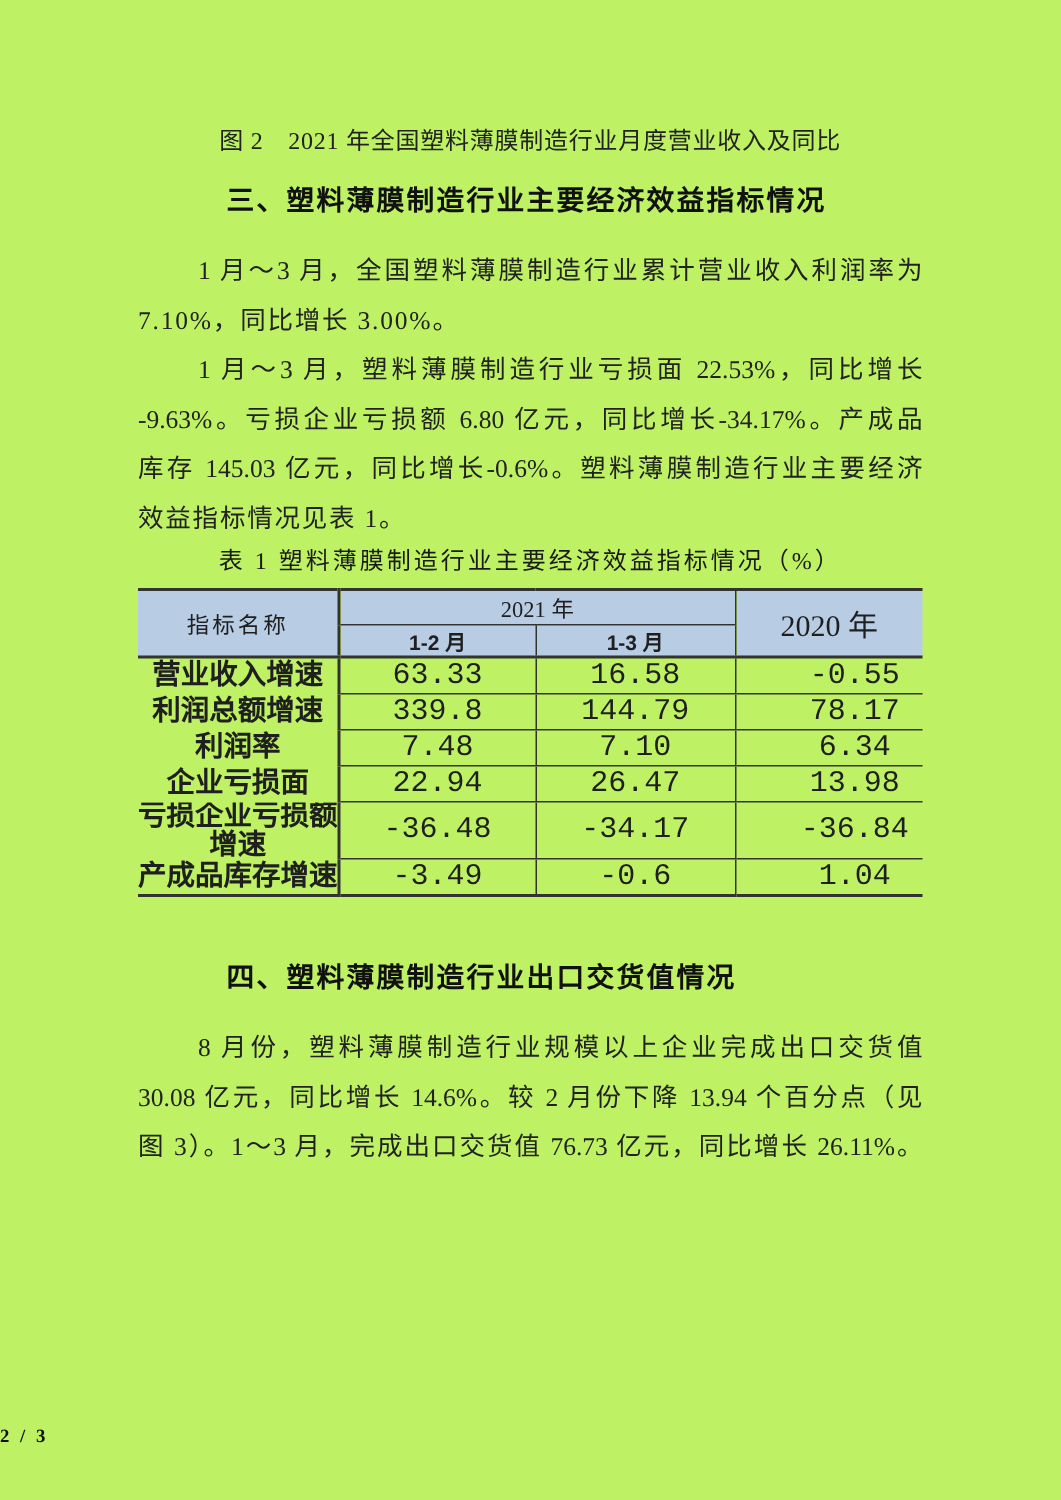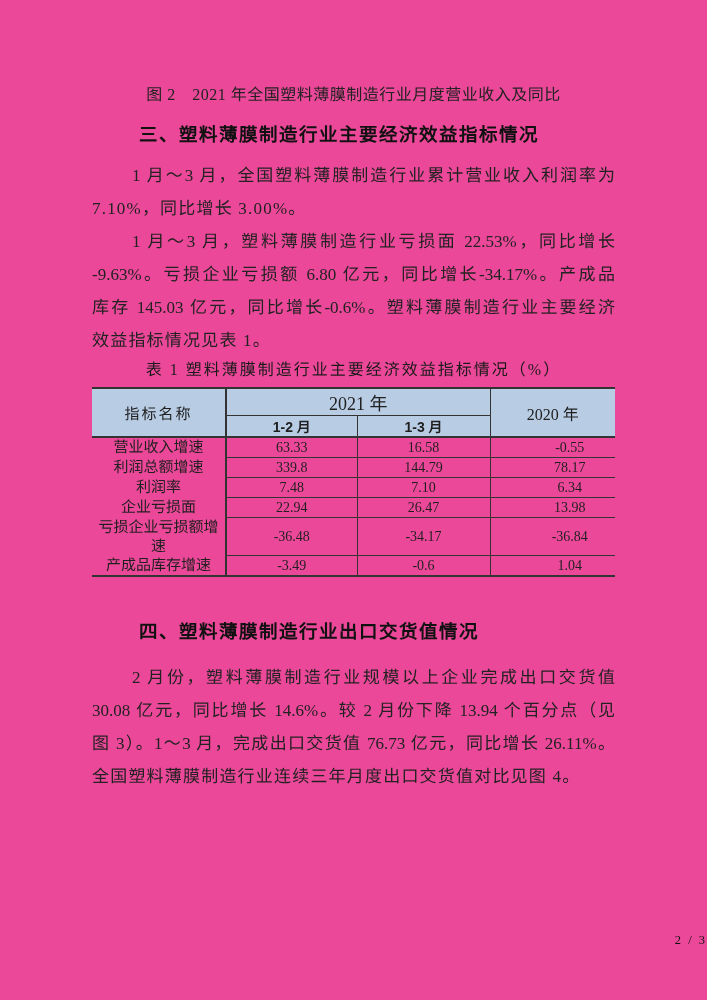--- a/index.html
+++ b/index.html
@@ -4,37 +4,37 @@
 <style>
   :root{
     --table-header-bg:#b8cce4;
     --table-border:#333333;
     --text:#1f1f1f;
   }
   html,body{margin:0;padding:0;background:#ffffff;}
   .page{
     position:relative;
     width:707px;height:1000px;
-    background:#ec4899;
+    background:#bef264;
     font-family:"Liberation Serif","DejaVu Serif",serif;
     color:var(--text);
     overflow:hidden;
     box-sizing:border-box;
   }
   .content{padding:0 92px;}
   .fig-caption{
     padding-top:85px;
     text-align:center;
     font-size:16px;
     line-height:20px;
     letter-spacing:0.5px;
     color:#222;
   }
   h2.sec{
-    margin:4px;
+    margin:16px;
     font-size:18.5px;
     font-weight:bold;
     line-height:26px;
     padding-left:43px;
     letter-spacing:1.5px;
     color:#111;
   }
   h2.s3{margin-top:17px;}
   h2.s4{margin-top:42px;}
   .body-block{margin-top:11px;}
@@ -73,48 +73,48 @@
     font-weight:normal;
     overflow:hidden;
   }
   .ind-tbl thead th{background:var(--table-header-bg);}
   .ind-tbl th.lbl-h{
     font-size:15px;letter-spacing:2px;
     border-bottom:2px solid var(--table-border);
     text-align:center;
   }
   .ind-tbl th.grp{
-    font-size:18px;height:20px;
+    font-size:15px;height:20px;
     border-left:2px solid var(--table-border);
     border-bottom:1.5px solid var(--table-border);
   }
   .ind-tbl th.y20{
-    font-size:16px;
+    font-size:20px;
     border-left:1px solid var(--table-border);
     border-bottom:2px solid var(--table-border);
   }
   .ind-tbl th.sub{
     font-family:"Liberation Sans","DejaVu Sans",sans-serif;
     font-weight:bold;font-size:14px;height:20px;
     border-bottom:2px solid var(--table-border);
   }
   .ind-tbl .v2{border-left:2px solid var(--table-border);}
   .ind-tbl .v3{border-left:1px solid var(--table-border);}
   .ind-tbl .v4{border-left:1px solid var(--table-border);padding-left:34px;}
-  .ind-tbl td.lbl{font-size:15px;height:19px;line-height:19px;}
+  .ind-tbl td.lbl{font-size:19px;height:19px;line-height:19px;font-weight:bold;}
   .ind-tbl td.val{
-    font-family:Liberation Serif, serif;
-    font-size:14px;height:19px;
+    font-family:Liberation Mono, monospace;
+    font-size:20px;height:19px;
     border-bottom:1px solid var(--table-border);
   }
   .ind-tbl tr.lastrow td{border-bottom:2px solid var(--table-border);}
   .footer{
-    position:absolute;left:0;right:0;bottom:52px;
-    text-align:right;
-    font-size:12.5px;font-weight:normal;letter-spacing:2px;
+    position:absolute;left:0;right:0;bottom:35px;
+    text-align:left;
+    font-size:12.5px;font-weight:bold;letter-spacing:2px;
     color:#111;
   }
 </style>
 </head>
 <body>
 
 <div class="page">
   <div class="content">
 
     <div class="fig-caption">图 2　2021 年全国塑料薄膜制造行业月度营业收入及同比</div>
@@ -191,23 +191,22 @@
           <td class="val v3">-0.6</td>
           <td class="val v4">1.04</td>
         </tr>
       </tbody>
     </table>
 
     <h2 class="sec s4">四、塑料薄膜制造行业出口交货值情况</h2>
 
     <div class="body-block s4">
       <div class="para">
-        <div class="ln ind">2 月份，塑料薄膜制造行业规模以上企业完成出口交货值</div>
+        <div class="ln ind">8 月份，塑料薄膜制造行业规模以上企业完成出口交货值</div>
         <div class="ln">30.08 亿元，同比增长 14.6%。较 2 月份下降 13.94 个百分点（见</div>
         <div class="ln">图 3）。1～3 月，完成出口交货值 76.73 亿元，同比增长 26.11%。</div>
-        <div class="ln fin">全国塑料薄膜制造行业连续三年月度出口交货值对比见图 4。</div>
       </div>
     </div>
 
   </div>
 
   <div class="footer">2 / 3</div>
 </div>
 
 </body></html>

